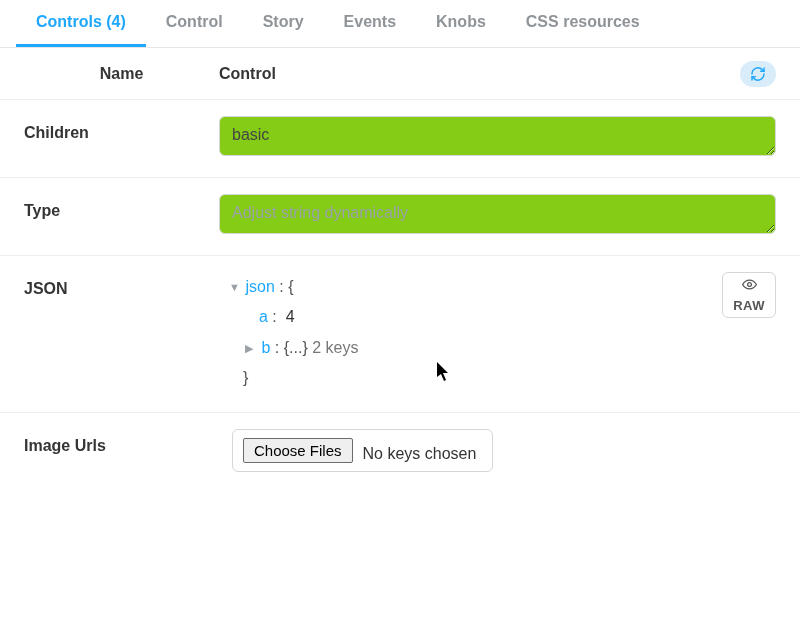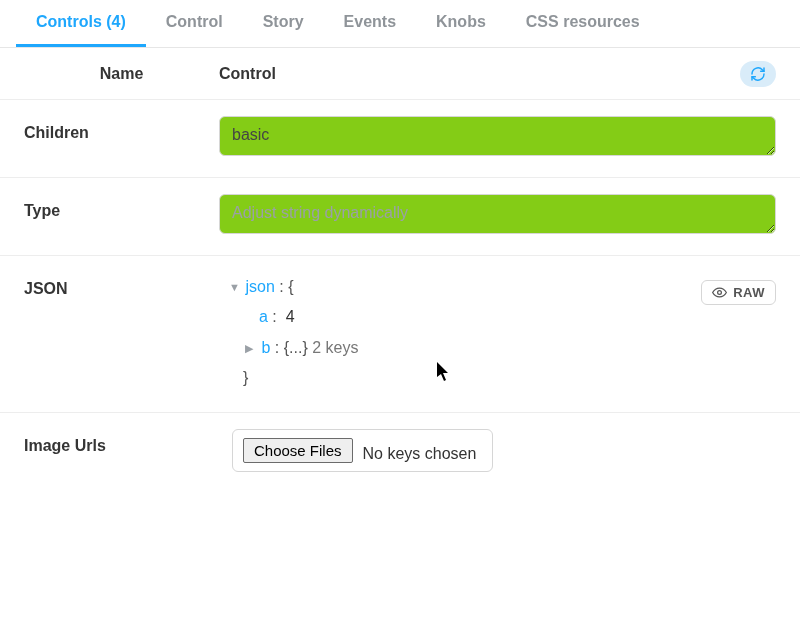--- a/index.html
+++ b/index.html
@@ -133,33 +133,34 @@
   .json-key { color: #1ea7fd; }
   .json-punct { color: #555; }
   .json-val { color: #333; }
   .json-meta { color: #777; }
   .json-indent1 { padding-left: 30px; }
   .json-indent0 { padding-left: 14px; }
 
   .raw-btn {
     position: absolute;
     right: 0;
-    top: 8px;
+    top: 0;
     border: 1px solid #d6d6d6;
     border-radius: 6px;
     padding: 4px 10px;
     display: flex;
     align-items: center;
     gap: 6px;
     font-size: 13px;
     font-weight: 700;
     letter-spacing: 0.5px;
     color: #555;
     background: #fff;
     cursor: pointer;
+    flex-direction: column;
   }
   .raw-btn svg { display: block; }
 
   
   .file-wrap {
     display: inline-flex;
     align-items: flex-end;
     border: 1px solid #d6d6d6;
     border-radius: 6px;
     padding: 8px 16px 8px 10px;

